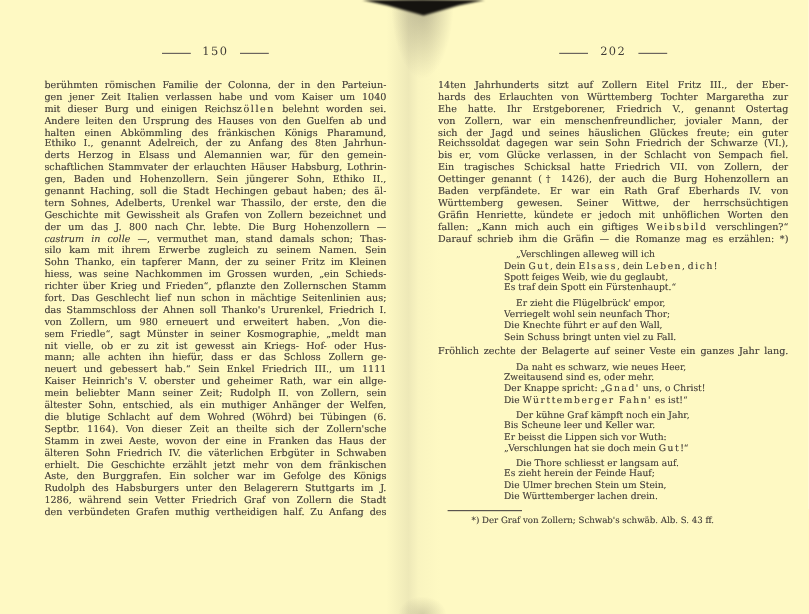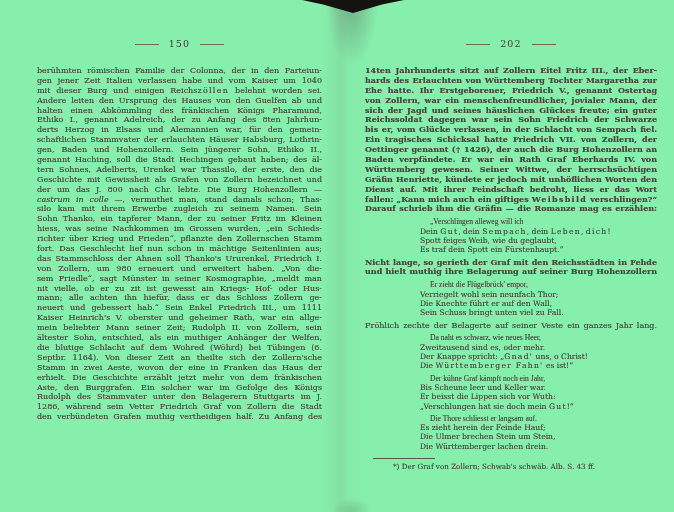--- a/index.html
+++ b/index.html
@@ -1,33 +1,33 @@
 <!DOCTYPE html>
 <html><head>
 <meta charset="utf-8">
 <style>
   html,body{margin:0;padding:0;}
-  .scan{position:relative;width:674px;height:512px;background:#86efac;overflow:hidden;
+  .scan{position:relative;width:674px;height:512px;background:#fef9c3;overflow:hidden;
         font-family:"DejaVu Serif", serif;color:#4a453f;}
   .page{position:absolute;top:38px;}
   .page.left{left:37px;width:285px;}
   .page.right{left:365px;width:292px;}
   .pagehead{display:flex;align-items:center;justify-content:center;gap:10px;height:12px;margin-bottom:16px;}
   .hrule{display:inline-block;width:24px;height:1px;background:#6b655e;}
   .pagenum{font-size:9.5px;letter-spacing:1.2px;color:#3f3b36;line-height:12px;}
   .bline{font-size:8px;line-height:9.9px;height:9.9px;overflow:hidden;
          text-shadow:0 0 0.35px rgba(74,69,63,0.55);}
   .just{text-align:justify;text-align-last:justify;}
   .bline em{font-style:italic;}
   .sp{letter-spacing:1.3px;}
   .verse{margin-left:55px;margin-top:3px;}
   .vline{font-size:7.6px;line-height:9.3px;height:9.3px;overflow:hidden;
          text-shadow:0 0 0.3px rgba(74,69,63,0.5);}
-  .verse .vline:first-child{text-indent:10px;font-family:Liberation Serif, serif;}
-  .para{margin-top:3px;font-weight:bold;}
+  .verse .vline:first-child{text-indent:10px;}
+  .para{margin-top:3px;}
   .para.first{margin-top:0;}
   .pline{font-size:8px;line-height:9.9px;margin-top:3px;
          text-align:justify;text-align-last:justify;
          text-shadow:0 0 0.35px rgba(74,69,63,0.55);}
   .footrule{width:62px;height:0;border-top:1px solid #5a554e;margin:7px 0 3px 8px;}
   .footnote{font-size:7.2px;line-height:9px;margin-left:28px;
             text-shadow:0 0 0.3px rgba(74,69,63,0.5);}
   .gutter-shadow{position:absolute;left:322px;top:0;width:46px;height:512px;
     background:linear-gradient(to right, rgba(107,101,93,0) 0%, rgba(107,101,93,0.11) 40%,
                rgba(107,101,93,0.03) 58%, rgba(107,101,93,0) 100%);}
@@ -73,23 +73,24 @@
         <div class="bline just">sem Friedle“, sagt Münster in seiner Kosmographie, „meldt man</div>
         <div class="bline just">nit vielle, ob er zu zit ist gewesst ain Kriegs- Hof- oder Hus-</div>
         <div class="bline just">mann; alle achten ihn hiefür, dass er das Schloss Zollern ge-</div>
         <div class="bline just">neuert und gebessert hab.“  Sein Enkel Friedrich III., um 1111</div>
         <div class="bline just">Kaiser Heinrich's V. oberster und geheimer Rath, war ein allge-</div>
         <div class="bline just">mein beliebter Mann seiner Zeit; Rudolph II. von Zollern, sein</div>
         <div class="bline just">ältester Sohn, entschied, als ein muthiger Anhänger der Welfen,</div>
         <div class="bline just">die blutige Schlacht auf dem Wohred (Wöhrd) bei Tübingen (6.</div>
         <div class="bline just">Septbr. 1164).  Von dieser Zeit an theilte sich der Zollern'sche</div>
         <div class="bline just">Stamm in zwei Aeste, wovon der eine in Franken das Haus der</div>
+        <div class="bline just">älteren Sohn Friedrich IV. die väterlichen Erbgüter in Schwaben</div>
         <div class="bline just">erhielt.  Die Geschichte erzählt jetzt mehr von dem fränkischen</div>
         <div class="bline just">Aste, den Burggrafen.  Ein solcher war im Gefolge des Königs</div>
-        <div class="bline just">Rudolph des Stammvater unter den Belagerern Stuttgarts im J.</div>
+        <div class="bline just">Rudolph des Habsburgers unter den Belagerern Stuttgarts im J.</div>
         <div class="bline just">1286, während sein Vetter Friedrich Graf von Zollern die Stadt</div>
         <div class="bline just">den verbündeten Grafen muthig vertheidigen half.  Zu Anfang des</div>
       </div>
   </div>
 
   <div class="gutter-shadow"></div>
   <div class="gutter-top"></div>
   <div class="gutter-bottom"></div>
   <svg class="notch" width="674" height="18">
     <polygon points="302,0 404,0 382,4.5 353,13 323,4.5" fill="#15130f"></polygon>
@@ -108,33 +109,28 @@
           <div class="bline just">Ehe hatte.  Ihr Erstgeborener, Friedrich V., genannt Ostertag</div>
           <div class="bline just">von Zollern, war ein menschenfreundlicher, jovialer Mann, der</div>
           <div class="bline just">sich der Jagd und seines häuslichen Glückes freute; ein guter</div>
           <div class="bline just">Reichssoldat dagegen war sein Sohn Friedrich der Schwarze (VI.),</div>
           <div class="bline just">bis er, vom Glücke verlassen, in der Schlacht von Sempach fiel.</div>
           <div class="bline just">Ein tragisches Schicksal hatte Friedrich VII. von Zollern, der</div>
           <div class="bline just">Oettinger genannt († 1426), der auch die Burg Hohenzollern an</div>
           <div class="bline just">Baden verpfändete.  Er war ein Rath Graf Eberhards IV. von</div>
           <div class="bline just">Württemberg gewesen.  Seiner Wittwe, der herrschsüchtigen</div>
           <div class="bline just">Gräfin Henriette, kündete er jedoch mit unhöflichen Worten den</div>
-          <div class="bline just">Dienst auf.  Mit ihrer Feindschaft bedroht, liess er das Wort</div>
           <div class="bline just">fallen: „Kann mich auch ein giftiges <span class="sp">Weibsbild</span> verschlingen?“</div>
           <div class="bline just">Darauf schrieb ihm die Gräfin — die Romanze mag es erzählen: *)</div>
         </div>
       <div class="verse">
           <div class="vline">„Verschlingen alleweg will ich</div>
-          <div class="vline">Dein <span class="sp">Gut</span>, dein <span class="sp">Sempach</span>, dein <span class="sp">Leben</span>, <span class="sp">dich</span>!</div>
+          <div class="vline">Dein <span class="sp">Gut</span>, dein <span class="sp">Elsass</span>, dein <span class="sp">Leben</span>, <span class="sp">dich</span>!</div>
           <div class="vline">Spott feiges Weib, wie du geglaubt,</div>
           <div class="vline">Es traf dein Spott ein Fürstenhaupt.“</div>
-        </div>
-      <div class="para">
-          <div class="bline just">Nicht lange, so gerieth der Graf mit den Reichsstädten in Fehde</div>
-          <div class="bline just">und hielt muthig ihre Belagerung auf seiner Burg Hohenzollern aus:</div>
         </div>
       <div class="verse">
           <div class="vline">Er zieht die Flügelbrück' empor,</div>
           <div class="vline">Verriegelt wohl sein neunfach Thor;</div>
           <div class="vline">Die Knechte führt er auf den Wall,</div>
           <div class="vline">Sein Schuss bringt unten viel zu Fall.</div>
         </div>
       <div class="pline">Fröhlich zechte der Belagerte auf seiner Veste ein ganzes Jahr lang.</div>
       <div class="verse">
           <div class="vline">Da naht es schwarz, wie neues Heer,</div>

